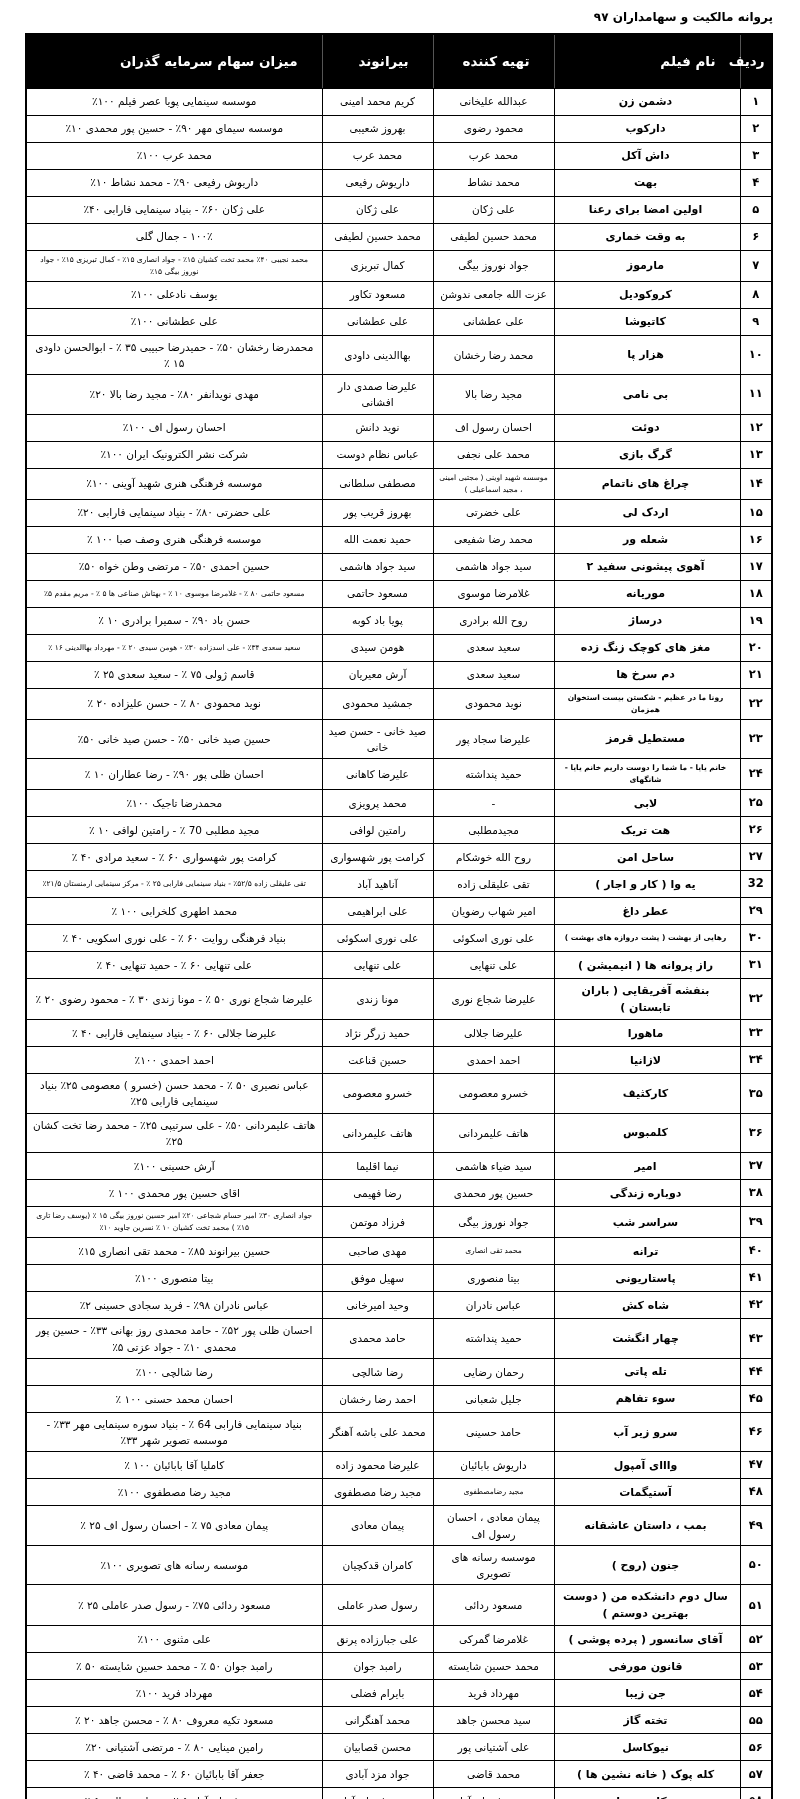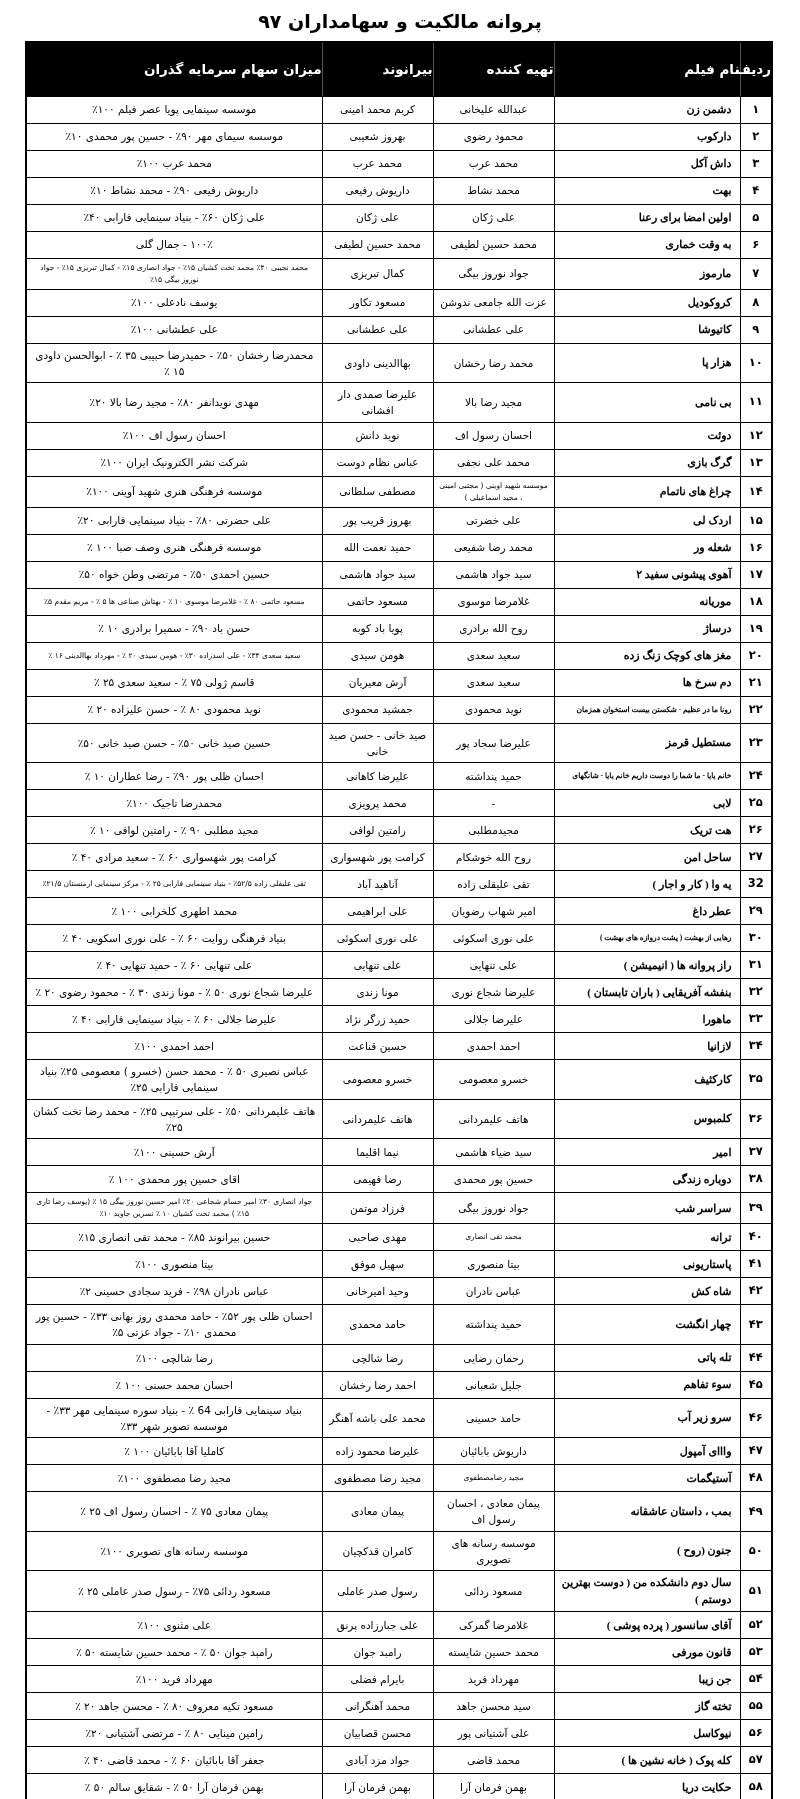--- a/index.html
+++ b/index.html
@@ -4,22 +4,22 @@
 <style>
   * { box-sizing: border-box; }
   html, body { margin: 0; padding: 0; background: #ffffff; }
   body {
     width: 800px;
     font-family: "DejaVu Sans", sans-serif;
     color: #000;
   }
   .page { padding: 6px 27px 10px 27px; }
   .doc-title {
-    text-align: center;
-    font-size: 19px;
+    text-align: right;
+    font-size: 12px;
     font-weight: bold;
     margin: 4px 0 9px 0;
   }
   table.ownership {
     width: 746px;
     border-collapse: collapse;
     direction: rtl;
     border: 2px solid #000;
     table-layout: fixed;
   }
@@ -29,37 +29,37 @@
   col.c-director { width: 111px; }
   col.c-shares { width: 296px; }
   thead th {
     background: #000;
     color: #fff;
     font-weight: bold;
     font-size: 13.5px;
     text-align: right;
     height: 54px;
     vertical-align: middle;
-    padding: 4px 0;
+    padding: 4px 24px;
     border: 1px solid #000;
     border-left: 1px solid #555;
   }
   thead th:last-child { border-left: 1px solid #000; }
   tbody td {
     border: 1px solid #000;
     font-size: 10.5px;
     line-height: 1.55;
     padding: 3px 5px;
     height: 27px;
     vertical-align: middle;
     text-align: center;
     word-wrap: break-word;
   }
   tbody td.no   { font-weight: bold; font-size: 11.5px; }
-  tbody td.film { font-weight: bold; font-size: 11px; text-align: right; padding-right: 8px; font-family: Liberation Serif, serif; }
+  tbody td.film { font-weight: bold; font-size: 11px; padding-right: 8px; }
   tbody td.producer, tbody td.director { font-size: 10.5px; }
   tbody td.shares { font-size: 10.5px; }
   tbody td.small { font-size: 7.5px; line-height: 1.6; }
 </style>
 </head>
 <body>
 
 <div class="page">
   <div class="doc-title">پروانه مالکیت و سهامداران ۹۷</div>
 
@@ -254,21 +254,21 @@
           <td class="film">لابی</td>
           <td class="producer">-</td>
           <td class="director">محمد پرویزی</td>
           <td class="shares">محمدرضا تاجیک ۱۰۰٪</td>
         </tr>
         <tr>
           <td class="no">۲۶</td>
           <td class="film">هت تریک</td>
           <td class="producer">مجیدمطلبی</td>
           <td class="director">رامتین لوافی</td>
-          <td class="shares">مجید مطلبی ۹۰ ٪ - رامتین لوافی ۱۰ ٪</td>
+          <td class="shares">مجید مطلبی 70 ٪ - رامتین لوافی ۱۰ ٪</td>
         </tr>
         <tr>
           <td class="no">۲۷</td>
           <td class="film">ساحل امن</td>
           <td class="producer">روح الله خوشکام</td>
           <td class="director">کرامت پور شهسواری</td>
           <td class="shares">کرامت پور شهسواری ۶۰ ٪ - سعید مرادی ۴۰ ٪</td>
         </tr>
         <tr>
           <td class="no">32</td>

